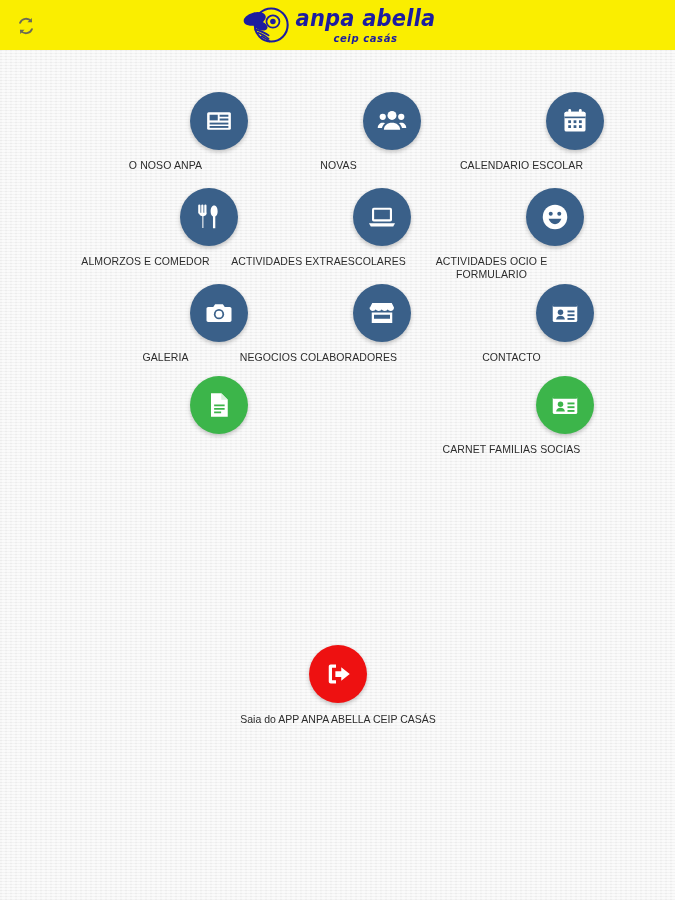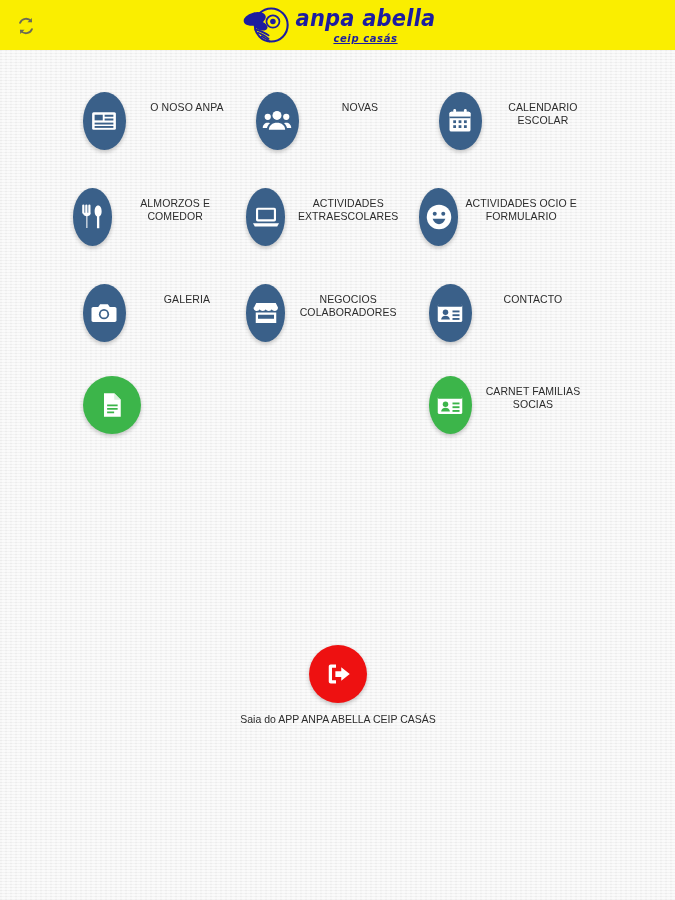--- a/index.html
+++ b/index.html
@@ -84,29 +84,29 @@
     transform: scaleY(1.12);
   }
   .logo-sub {
     font-family: "DejaVu Sans", sans-serif;
     font-weight: bold;
     font-size: 10px;
     color: #1c1ca0;
     letter-spacing: 0.6px;
     font-style: italic;
     margin-top: 5px;
-    text-decoration: underline;
   }
 
   
   .tile {
     position: absolute;
     width: 165px;
     display: flex;
-    align-items: flex-start;
+    flex-direction: column;
+    align-items: flex-end;
     cursor: pointer;
   }
   .tile .circle {
     width: 58px;
     height: 58px;
     border-radius: 50%;
     display: flex;
     align-items: center;
     justify-content: center;
     box-shadow: 0 2px 4px rgba(0,0,0,0.22);

